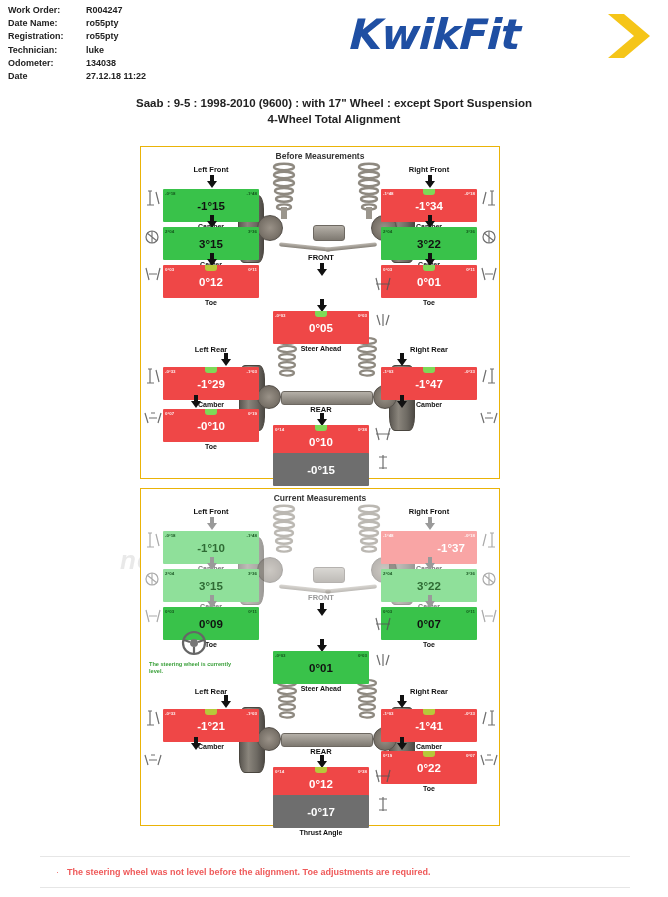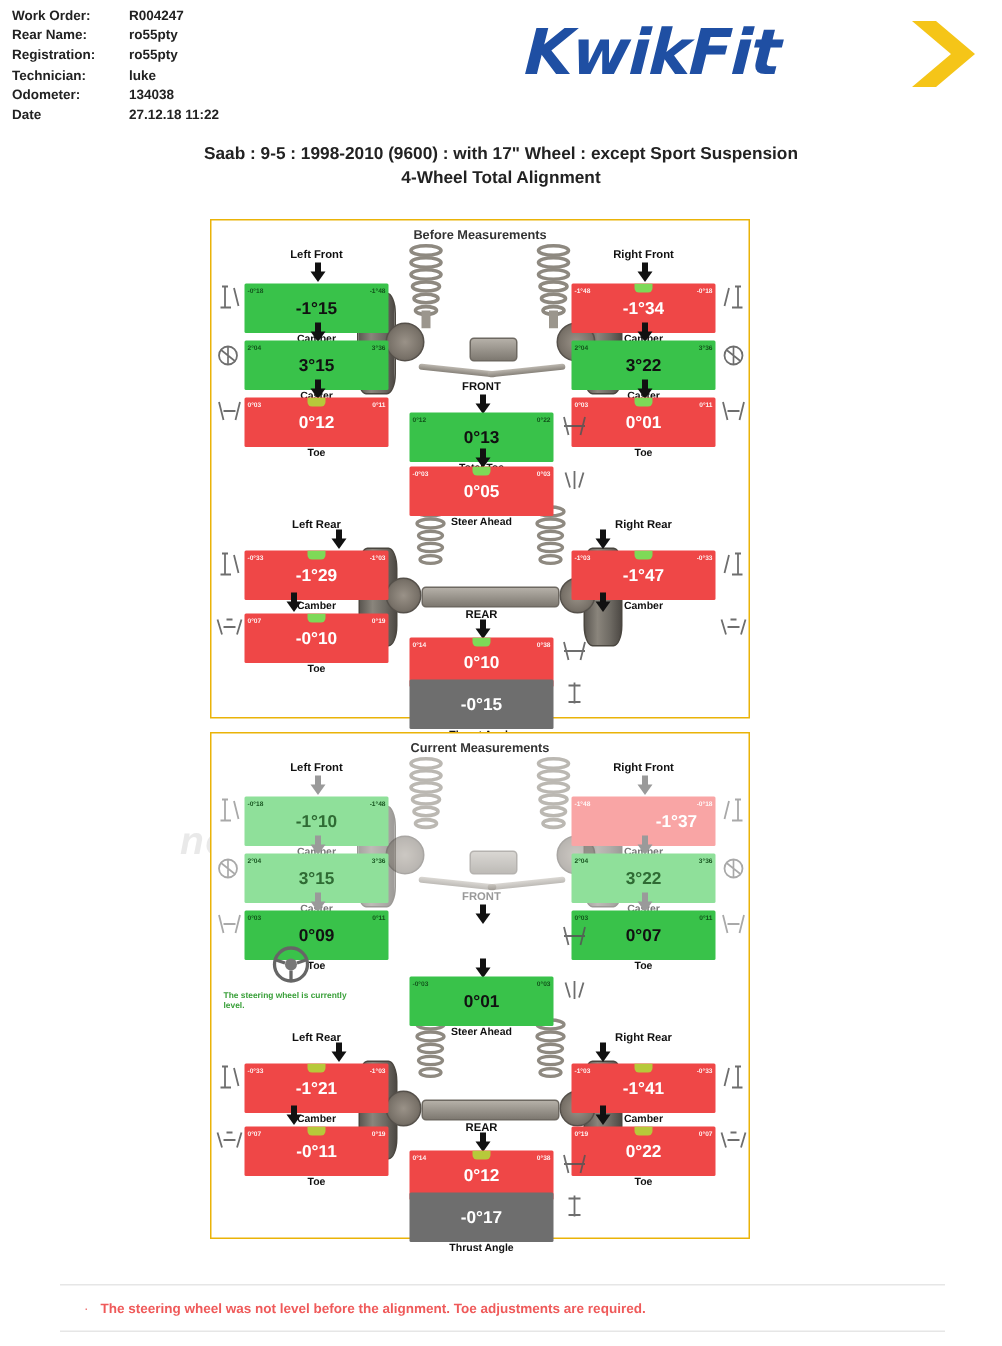--- a/index.html
+++ b/index.html
@@ -165,21 +165,21 @@
 </head>
 <body>
 
 <div class="header">
   <div class="hdr-table">
     <div class="hdr-row">
       <div class="hdr-label">Work Order:</div>
       <div class="hdr-value">R004247</div>
     </div>
     <div class="hdr-row">
-      <div class="hdr-label">Rear Name:</div>
+      <div class="hdr-label">Date Name:</div>
       <div class="hdr-value">ro55pty</div>
     </div>
     <div class="hdr-row">
       <div class="hdr-label">Registration:</div>
       <div class="hdr-value">ro55pty</div>
     </div>
     <div class="hdr-row">
       <div class="hdr-label">Technician:</div>
       <div class="hdr-value">luke</div>
     </div>
@@ -351,28 +351,20 @@
       <span class="lim right">0°11</span>
     </div>
     <div class="meas-name">Toe</div>
   </div>
   <svg class="pict" style="left:338px; top:118px;" viewBox="0 0 20 18">
     <path d="M3 3 L6 15 M17 3 L14 15 M6 9 L14 9" stroke="#555" stroke-width="1.2" fill="none"></path>
   </svg>
 
   <div class="corner-label" style="left:140px; top:106px; width:80px;">FRONT</div>
   <div class="arrow" style="left:176px; top:116px;"></div>
-  <div class="meas" style="left:132px; top:128px;">
-    <div class="bar green">
-      <span class="lim left">0°12</span>
-      <span class="val">0°13</span>
-      <span class="lim right">0°22</span>
-    </div>
-    <div class="meas-name">Total Toe</div>
-  </div>
   <svg class="pict" style="left:232px; top:128px;" viewBox="0 0 20 18">
     <path d="M3 3 L6 15 M17 3 L14 15 M3 9 L17 9" stroke="#555" stroke-width="1.2" fill="none"></path>
   </svg>
 
   <div class="arrow" style="left:176px; top:152px;"></div>
   <div class="meas" style="left:132px; top:164px;">
     <div class="bar red">
       <span class="notch"></span>
       <span class="lim left">-0°03</span>
       <span class="val">0°05</span>
@@ -637,29 +629,20 @@
       <span class="val">-1°21</span>
       <span class="lim right">-1°03</span>
     </div>
     <div class="meas-name">Camber</div>
   </div>
   <svg class="pict" style="left:2px; top:220px;" viewBox="0 0 20 18">
     <path d="M7 2 L7 16 M5 2 L9 2 M4 16 L11 16 M13 3 L16 15" stroke="#555" stroke-width="1.2" fill="none"></path>
   </svg>
 
   <div class="arrow" style="left:50px; top:248px;"></div>
-  <div class="meas" style="left:22px; top:262px;">
-    <div class="bar red">
-      <span class="notch olive"></span>
-      <span class="lim left">0°07</span>
-      <span class="val">-0°11</span>
-      <span class="lim right">0°19</span>
-    </div>
-    <div class="meas-name">Toe</div>
-  </div>
   <svg class="pict" style="left:2px; top:262px;" viewBox="0 0 20 18">
     <path d="M2 4 L5 14 M18 4 L15 14 M6 9 L14 9 M8 4 L12 4" stroke="#555" stroke-width="1.2" fill="none"></path>
   </svg>
 
   <div class="corner-label" style="left:248px; top:198px; width:80px;">Right Rear</div>
   <div class="arrow" style="left:256px; top:206px;"></div>
   <div class="meas" style="left:240px; top:220px;">
     <div class="bar red">
       <span class="notch olive"></span>
       <span class="lim left">-1°03</span>

